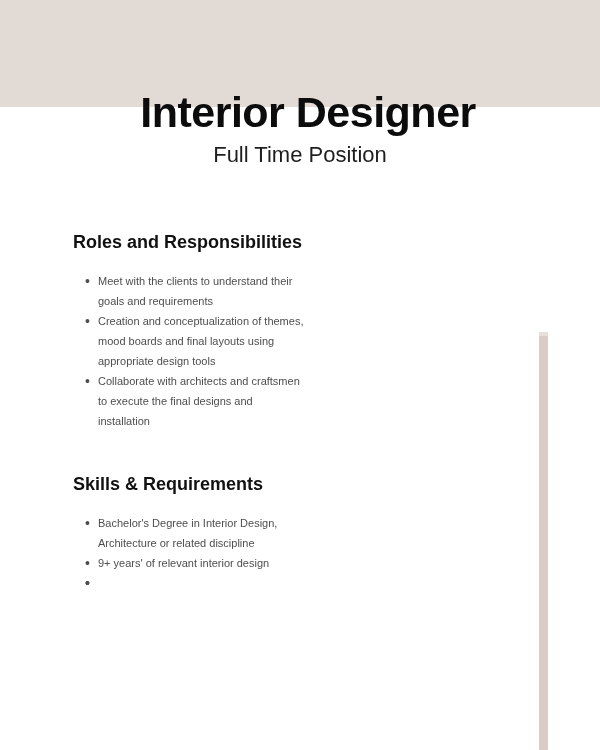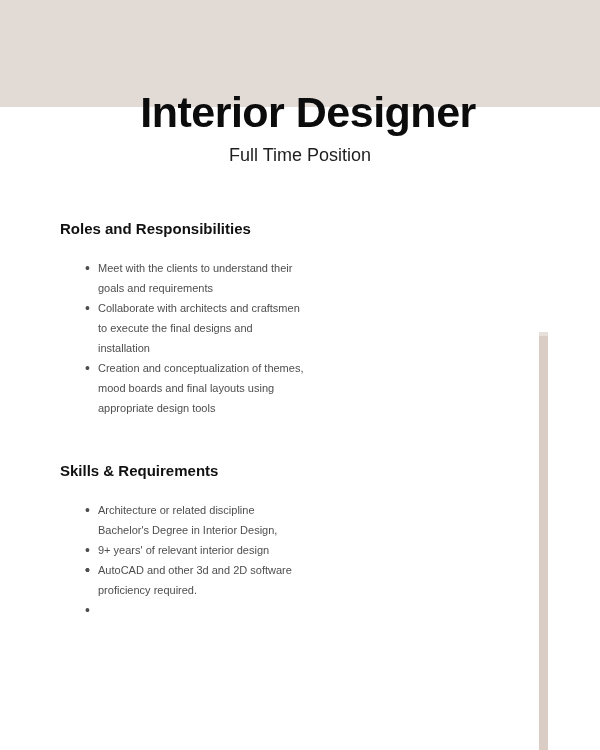--- a/index.html
+++ b/index.html
@@ -28,33 +28,33 @@
     line-height: 1;
     font-weight: 700;
     letter-spacing: -0.5px;
     color: var(--c-title_text, #0c0c0c);
   }
   .subtitle {
     position: absolute;
     top: 142px; left: 0;
     width: 600px;
     text-align: center;
-    font-size: 18px;
+    font-size: 22px;
     line-height: 26px;
     font-weight: 400;
     color: var(--c-subtitle_text, #1e1e1e);
   }
   .content {
     position: absolute;
     top: 217px; left: 60px;
     width: 440px;
   }
   .section-heading {
-    margin: 0;
-    font-size: 15px;
+    margin: 13px;
+    font-size: 18px;
     line-height: 24px;
     font-weight: 700;
     color: var(--c-heading_text, #111111);
   }
   .section-heading.second {
     margin-top: 41px;
   }
   ul.bullet-list {
     list-style: none;
     margin: 17px 0 0 0;
@@ -100,45 +100,41 @@
 
 <div class="content">
 
   <h2 class="section-heading">Roles and Responsibilities</h2>
   <ul class="bullet-list">
     <li>
       <span class="line">Meet with the clients to understand their</span>
       <span class="line">goals and requirements</span>
     </li>
     <li>
+      <span class="line">Creation and conceptualization of themes,</span>
+      <span class="line">mood boards and final layouts using</span>
+      <span class="line">appropriate design tools</span>
+    </li>
+    <li>
       <span class="line">Collaborate with architects and craftsmen</span>
       <span class="line">to execute the final designs and</span>
       <span class="line">installation</span>
-    </li>
-    <li>
-      <span class="line">Creation and conceptualization of themes,</span>
-      <span class="line">mood boards and final layouts using</span>
-      <span class="line">appropriate design tools</span>
     </li>
   </ul>
 
   <h2 class="section-heading second">Skills &amp; Requirements</h2>
   <ul class="bullet-list">
     <li>
+      <span class="line">Bachelor's Degree in Interior Design,</span>
       <span class="line">Architecture or related discipline</span>
-      <span class="line">Bachelor's Degree in Interior Design,</span>
     </li>
     <li>
       <span class="line">9+ years' of relevant interior design</span>
     </li>
     <li>
-    </li>
-    <li>
-      <span class="line">AutoCAD and other 3d and 2D software</span>
-      <span class="line">proficiency required.</span>
     </li>
     <li>
     </li>
   </ul>
 
 </div>
 
 <div class="scrollbar-thumb"></div>
 
 </body></html>

